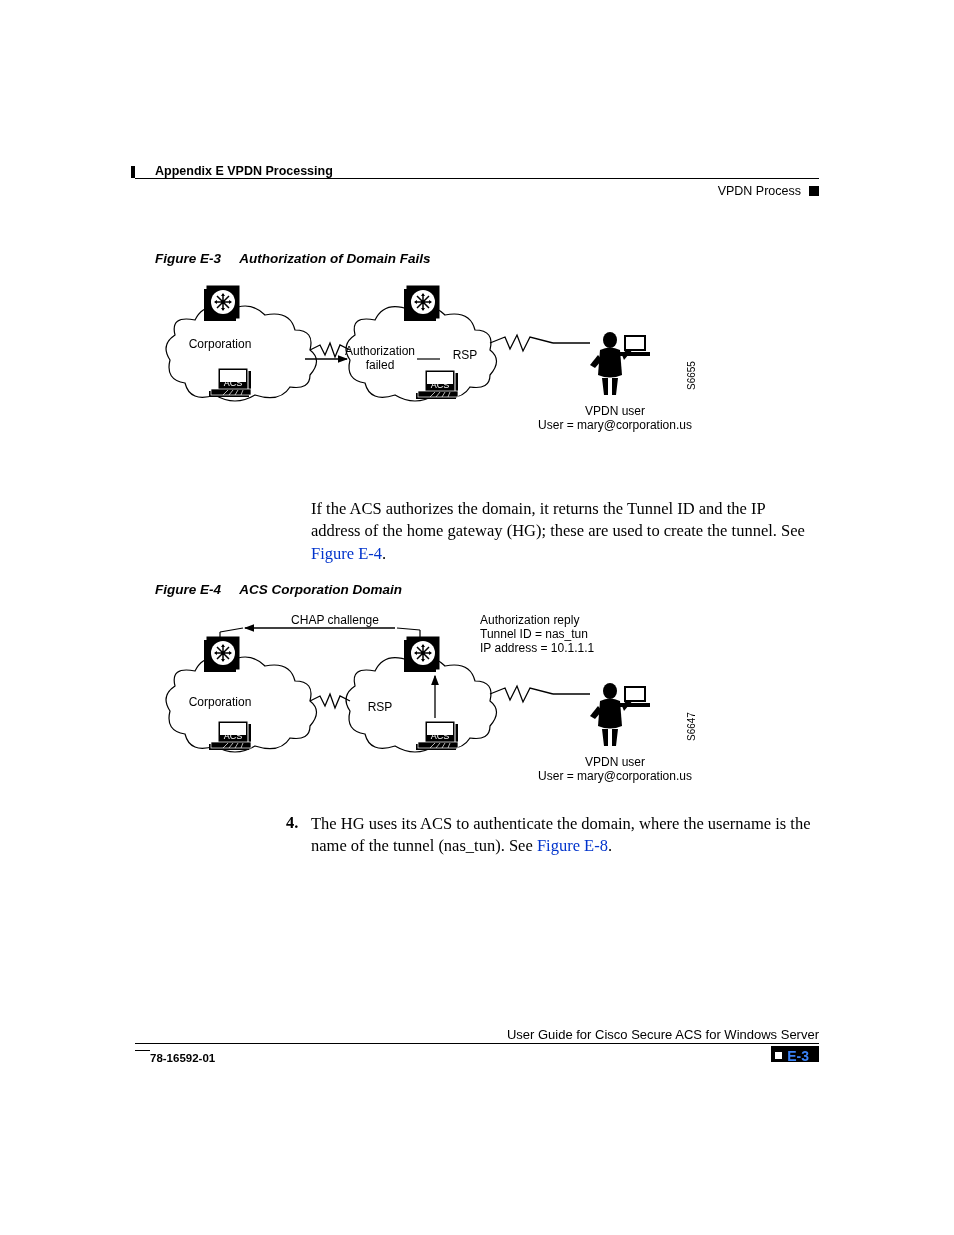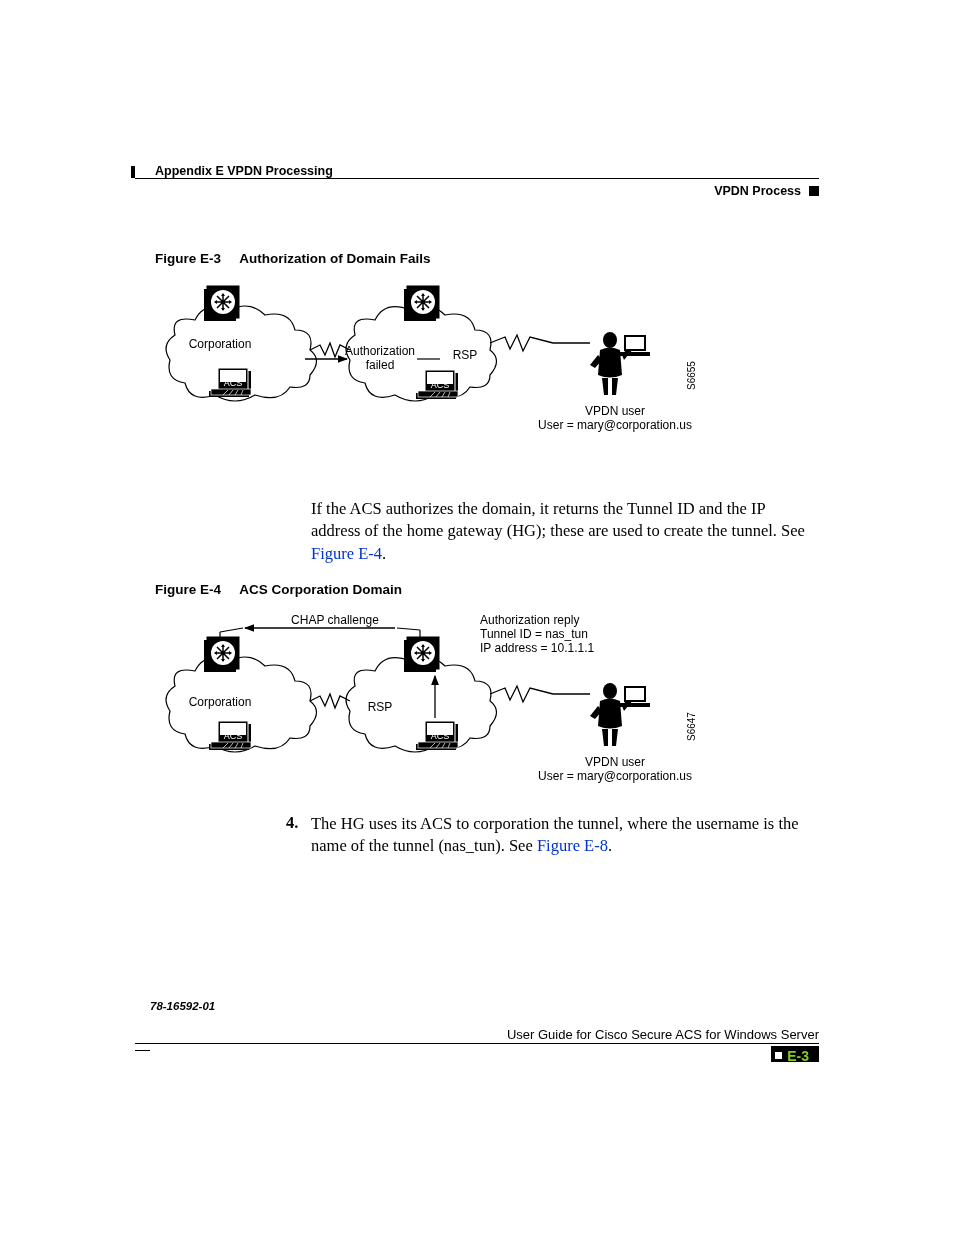--- a/index.html
+++ b/index.html
@@ -45,26 +45,27 @@
     right: 135px;
     width: 10px;
     height: 10px;
     background: #000;
   }
   .header-right-text {
     position: absolute;
     top: 184px;
     right: 153px;
     font-family: Arial, Helvetica, sans-serif;
-    font-weight: bold;
+    font-weight: normal;
     font-size: 12.5px;
   }
   .fig-caption {
     font-family: Arial, Helvetica, sans-serif;
     font-weight: bold;
+    font-style: italic;
     font-size: 13.5px;
     position: absolute;
     left: 155px;
     text-align: center;
   }
   .figure-box {
     position: absolute;
     left: 155px;
   }
   .figure-svg { display:block; }
@@ -107,21 +108,21 @@
     left: 135px;
     width: 15px;
     height: 15px;
     border-top: 1px solid #000;
     border-bottom: 1px solid #000;
   }
   .footer-pagenum-box {
     position: absolute;
     right: 135px;
     background: #000;
-    color: #84cc16;
+    color: #3b82f6;
     font-family: Arial, Helvetica, sans-serif;
     font-weight: bold;
     font-size: 14px;
     padding: 2px 10px 2px 16px;
   }
   .footer-pagenum-box::before {
     content: "";
     position: absolute;
     left: 4px;
     top: 6px;
@@ -253,22 +254,22 @@
 
       <use href="#person" x="455" y="105"></use>
       <text x="460" y="160" font-family="Arial" font-size="12" text-anchor="middle">VPDN user</text>
       <text x="460" y="174" font-family="Arial" font-size="12" text-anchor="middle">User = mary@corporation.us</text>
       <text x="540" y="135" font-family="Arial" font-size="10" transform="rotate(-90 540 135)">S6647</text>
     </svg>
   </div>
 
   <div class="step-num" style="top:813px;">4.</div>
   <div class="body-para" style="top:813px;">
-    <span>The HG uses its ACS to corporation the tunnel, where the username is the name of the tunnel (nas_tun). See </span><span class="link">Figure E-8</span><span>.</span>
+    <span>The HG uses its ACS to authenticate the domain, where the username is the name of the tunnel (nas_tun). See </span><span class="link">Figure E-8</span><span>.</span>
   </div>
 
   <div class="footer-line" style="top:1043px;"></div>
   <div class="footer-guide" style="top:1027px;">User Guide for Cisco Secure ACS for Windows Server</div>
   <div class="footer-docnum-mark" style="top:1050px;"></div>
-  <div class="footer-docnum" style="top:1000px;font-style:italic;">78-16592-01</div>
+  <div class="footer-docnum" style="top:1052px;">78-16592-01</div>
   <div class="footer-pagenum-box" style="top:1046px;">E-3</div>
 
 </div>
 
 </body></html>

